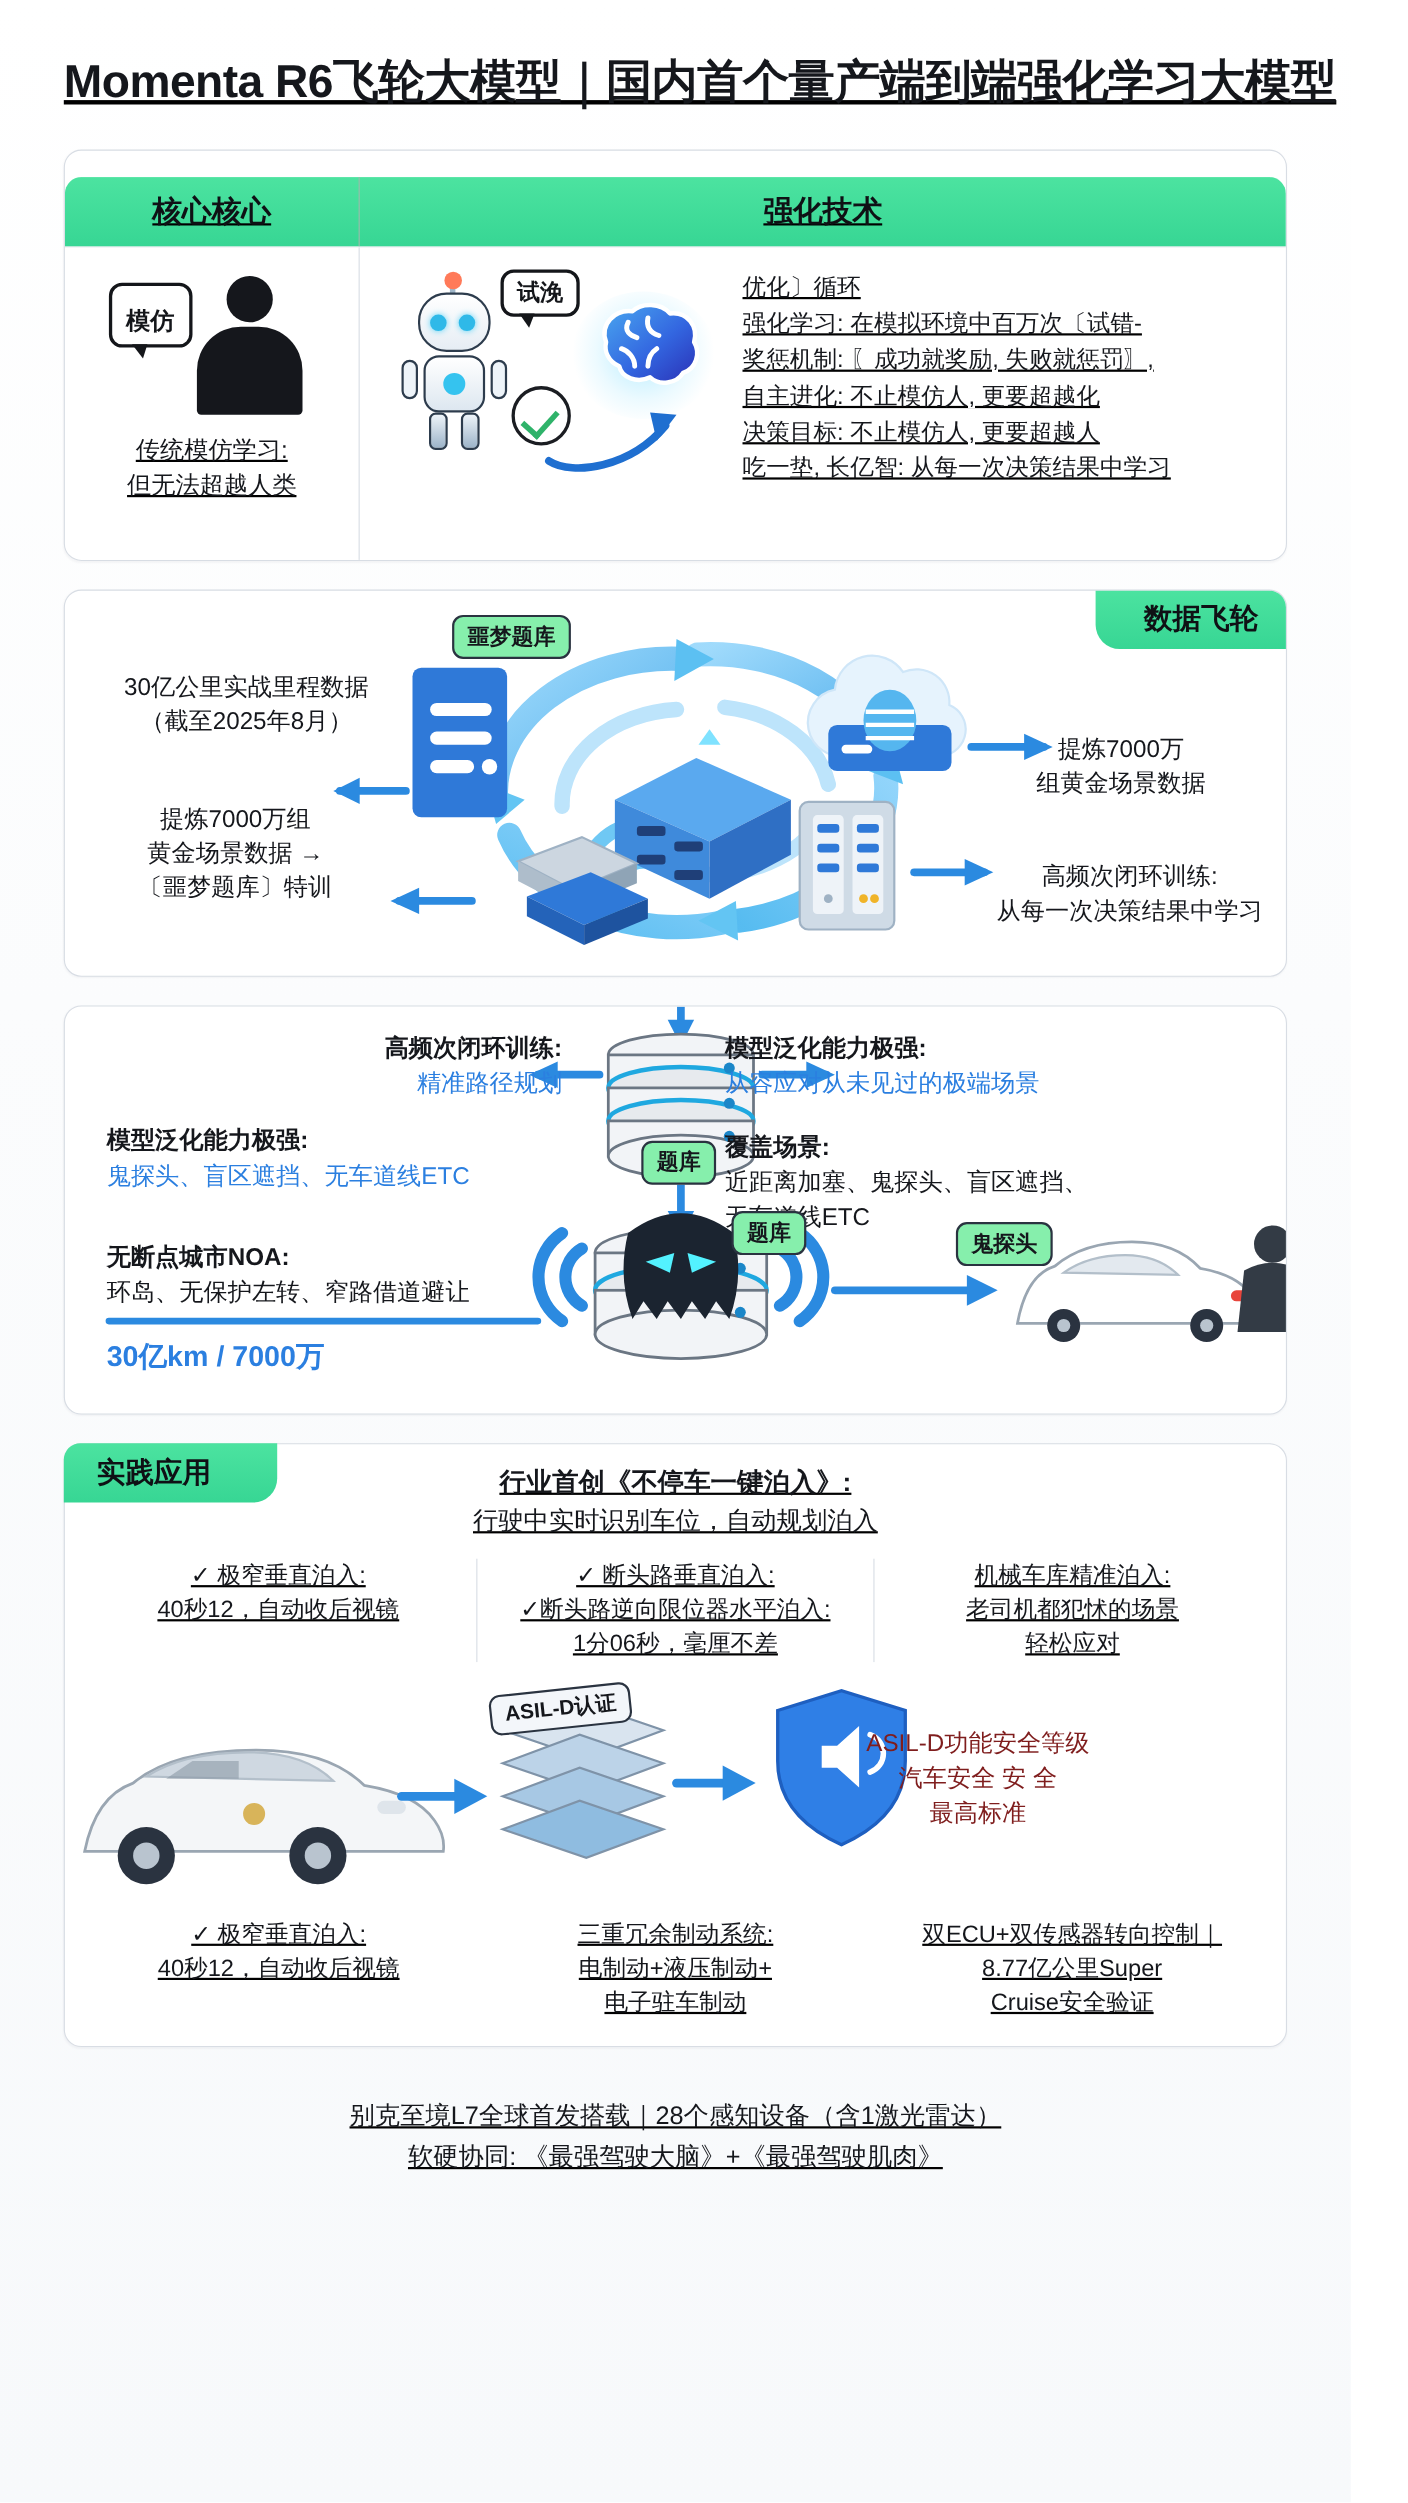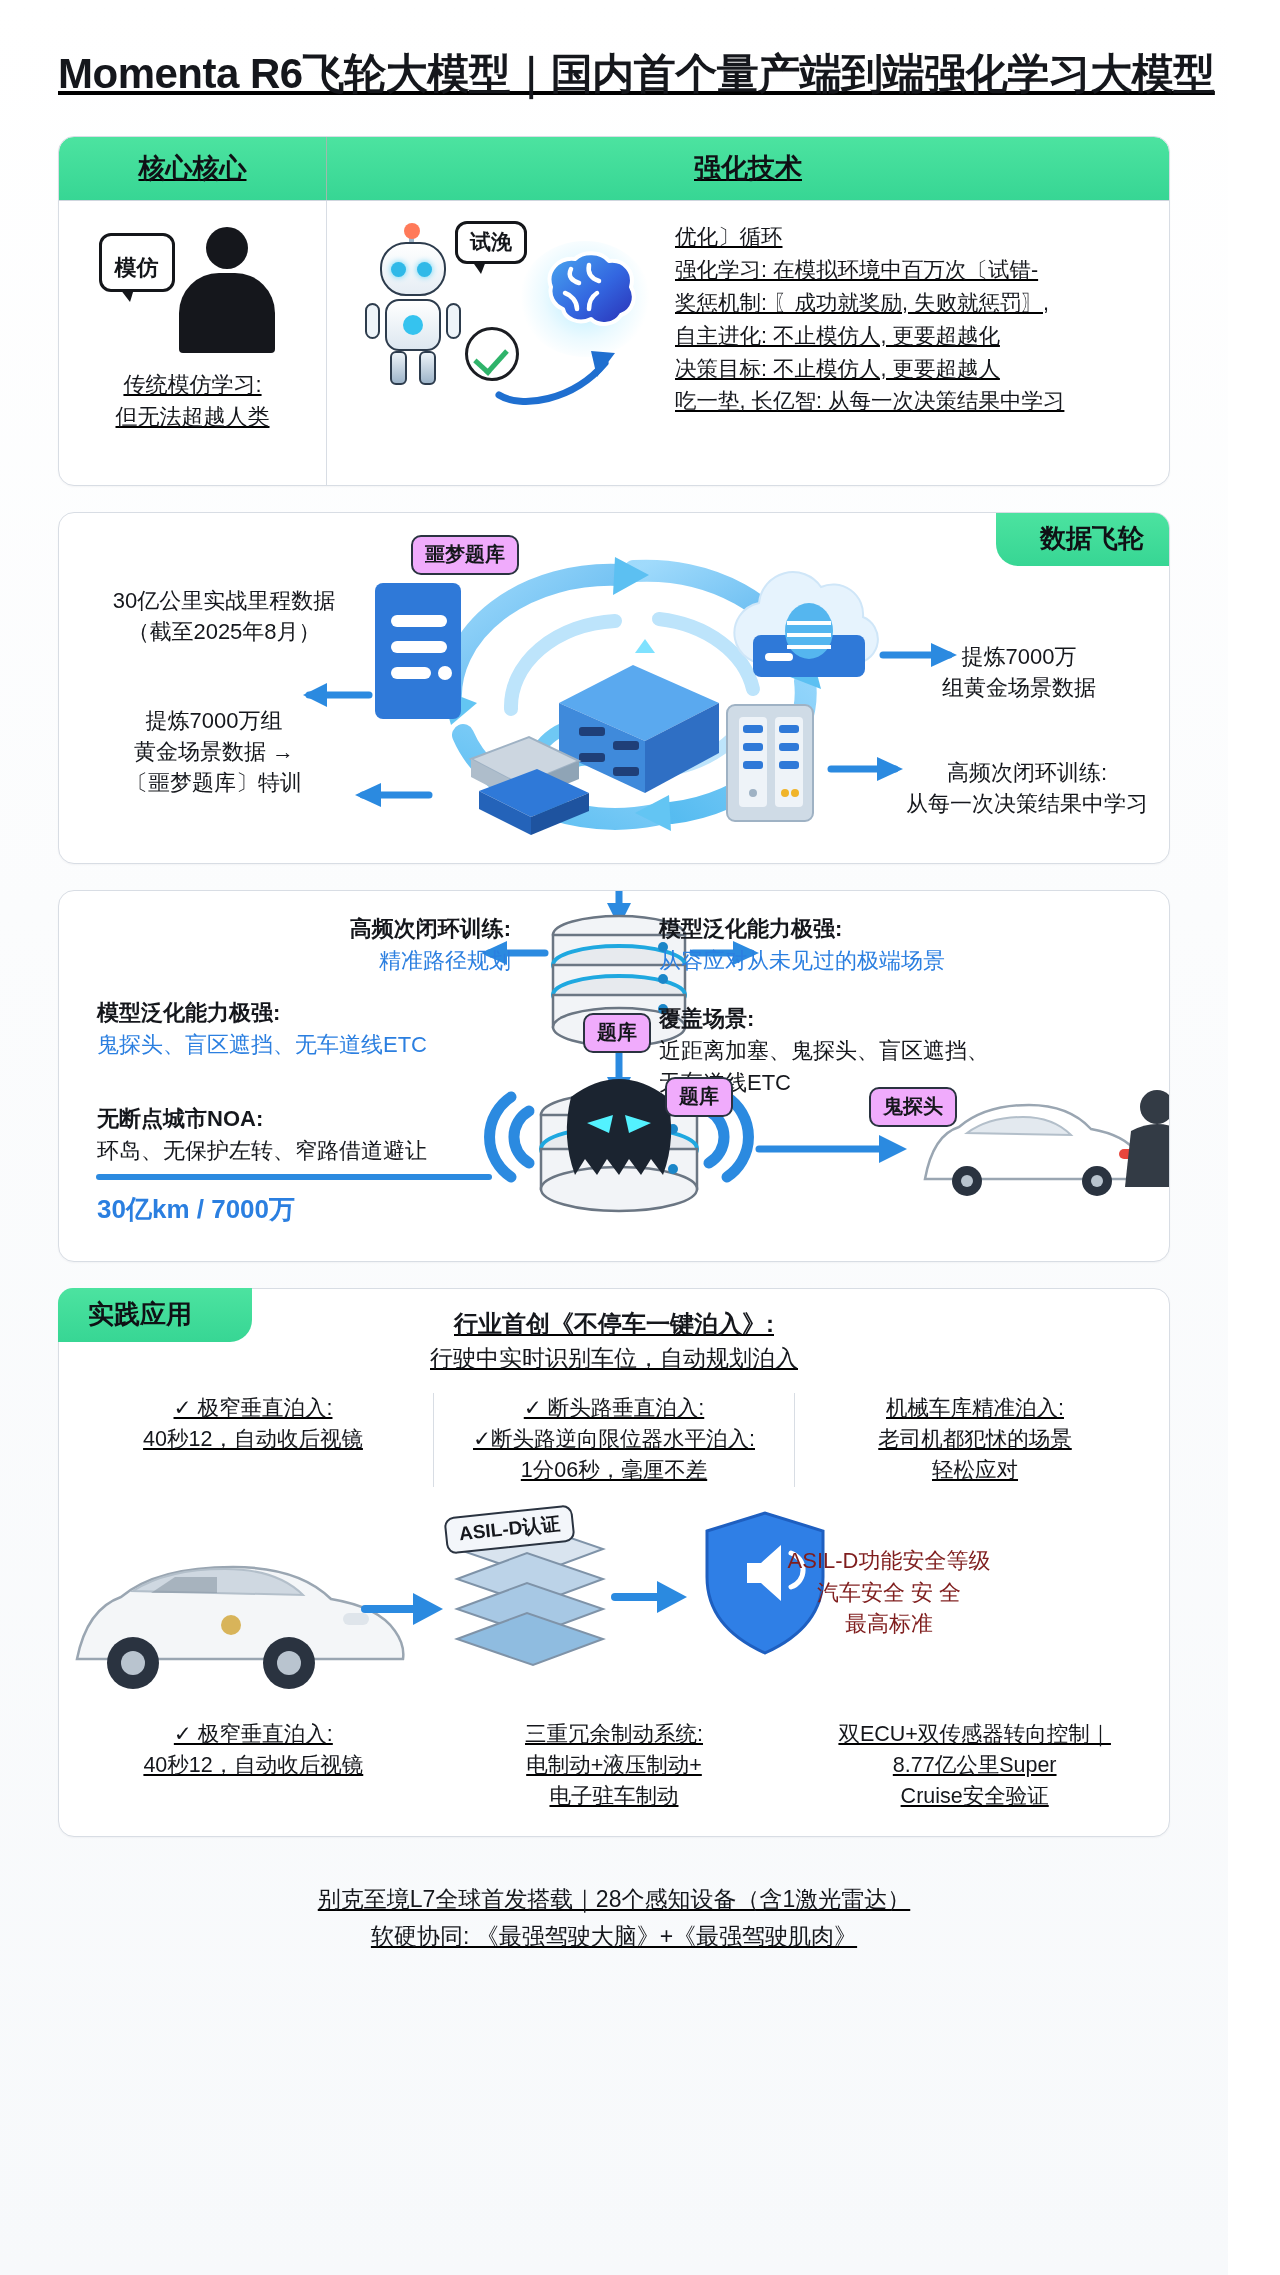--- a/index.html
+++ b/index.html
@@ -46,20 +46,21 @@
   }
 
   
   .sec1 { overflow: hidden; }
   .sec1-head {
     display: flex;
     background: linear-gradient(180deg,#4ce3a0 0%,#37d694 100%);
     border-bottom: 1.5px solid #cfd6de;
     border-radius: 15px 15px 0 0;
     overflow: hidden;
+    margin-top: 24px;
   }
   .sec1-head .h-cell {
     font-size: 27px;
     font-weight: 700;
     color: #0f1115;
     text-align: center;
     padding: 13px 0 14px;
   }
   .sec1-head .h-left { width: 268px; border-right: 1.5px solid #9fb9ac; }
   .sec1-head .h-right { flex: 1; }
@@ -179,21 +180,21 @@
     position: absolute; font-size: 22px; line-height: 1.42;
     color: #15171c; font-weight: 500; text-align: center;
   }
   .fw-1 { left: 28px;  top: 72px;  width: 274px; }
   .fw-2 { left: 28px;  top: 192px; width: 254px; }
   .fw-3 { right: 36px; top: 128px; width: 228px; }
   .fw-4 { right: 16px; top: 244px; width: 252px; }
   .chip {
     position: absolute;
     border: 2.5px solid #2a3340; border-radius: 10px;
-    background: #f0abfc; font-size: 20px; font-weight: 600; color: #15171c;
+    background: #86efac; font-size: 20px; font-weight: 600; color: #15171c;
     padding: 4px 12px 5px;
     z-index: 5;
   }
   .svgfw { position:absolute; left: 0; top: 0; }
 
   
   .sec3 { height: 372px; position: relative; overflow: hidden; }
   .s3-label { position: absolute; font-size: 22px; line-height: 1.45; color: #15171c; font-weight: 500; }
   .s3-label .b { font-weight: 700; }
   .s3-blue { color: #2b7fe0; }

